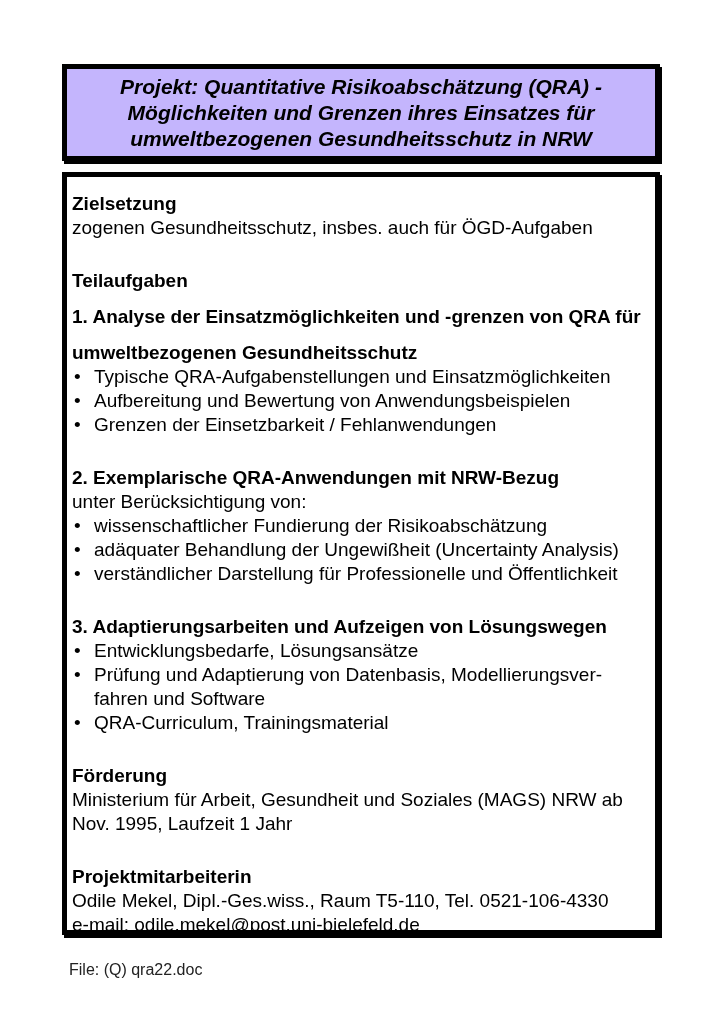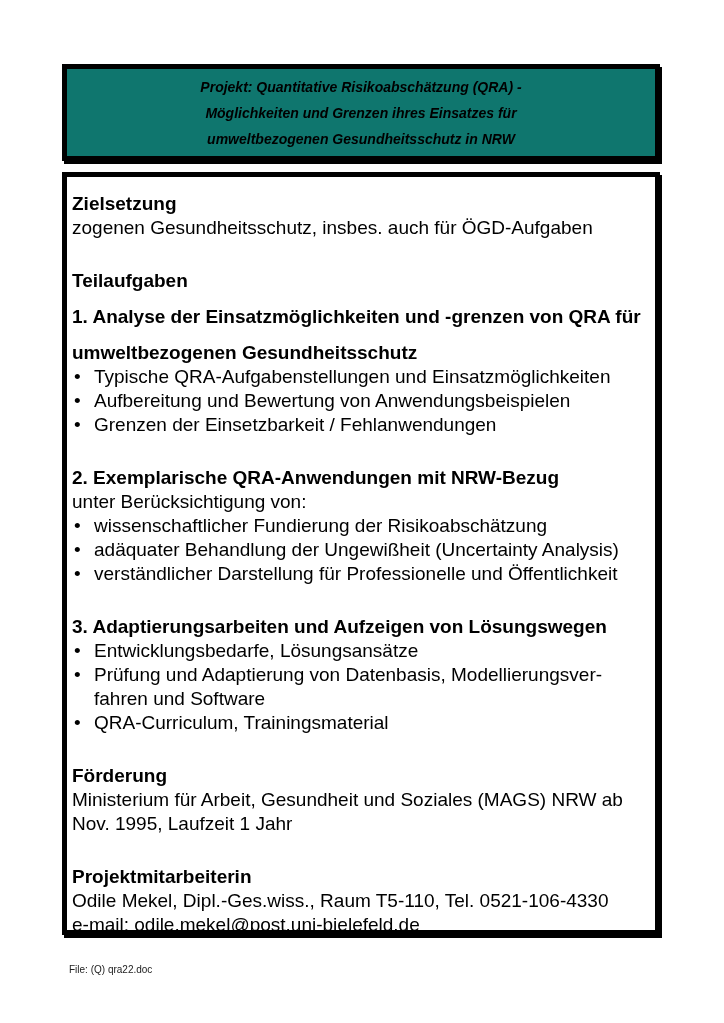--- a/index.html
+++ b/index.html
@@ -10,26 +10,26 @@
     color:#000000;
     position:relative;
     overflow:hidden;
   }
   .title-box {
     position:absolute;
     left:62px; top:64px; width:598px;
     box-sizing:border-box;
     border:5px solid #000;
     box-shadow:2px 3px 0 #000;
-    background:#0f766e;
+    background:#c4b5fd;
     padding:5px 6px 4px 6px;
     text-align:center;
     font-weight:bold;
     font-style:italic;
-    font-size:14px;
+    font-size:21px;
     line-height:26px;
   }
   .content-box {
     position:absolute;
     left:62px; top:172px; width:598px; height:763px;
     box-sizing:border-box;
     border:5px solid #000;
     box-shadow:2px 3px 0 #000;
     background:#fff;
     padding:3px 2px 0 5px;
@@ -39,21 +39,21 @@
   }
   .line { white-space:nowrap; }
   .h { font-weight:bold;margin-top:12px; }
   .bullet { display:flex; align-items:baseline; }
   .marker { flex:0 0 20px; width:20px; padding-left:2px; }
   .cont { padding-left:22px; }
   .gap { height:17px; }
   .footer-note {
     position:absolute;
     left:69px; top:963px;
-    font-size:10px;
+    font-size:16px;
     line-height:13px;
     color:#222222;
   }
 </style>
 </head>
 <body>
 
 <div class="title-box">
   <div class="line">Projekt: Quantitative Risikoabschätzung (QRA) -</div>
   <div class="line">Möglichkeiten und Grenzen ihres Einsatzes für</div>

